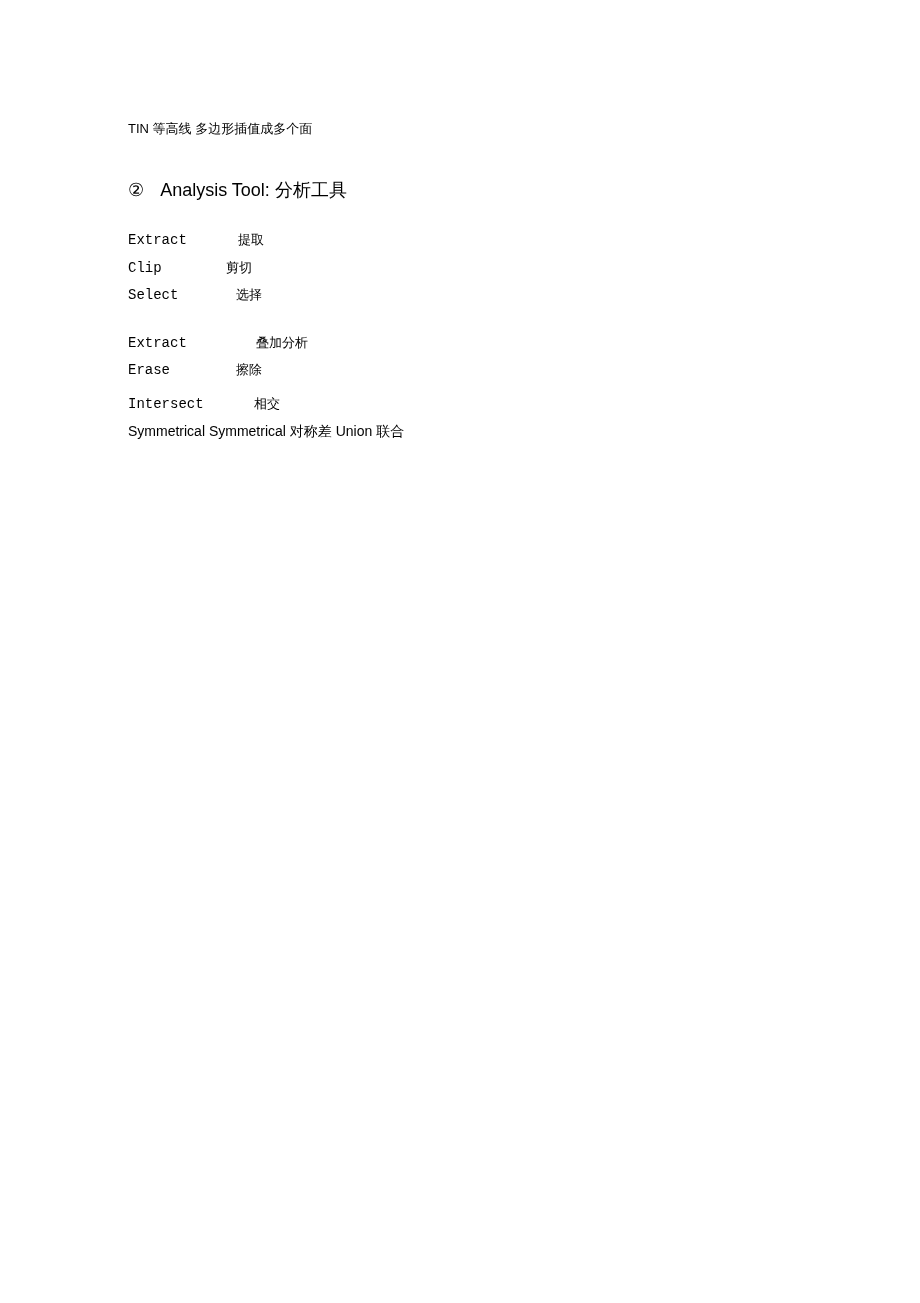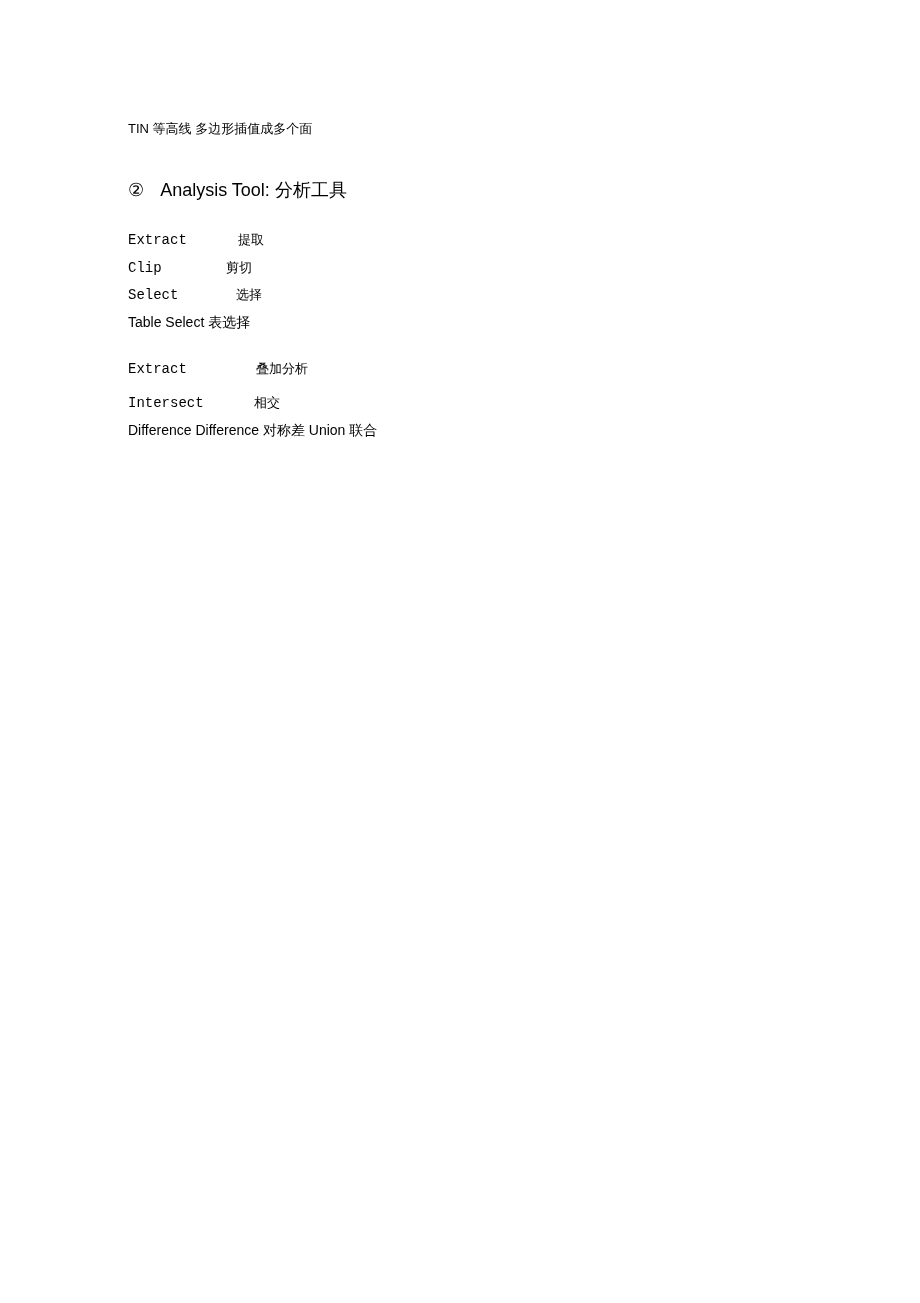--- a/index.html
+++ b/index.html
@@ -60,37 +60,37 @@
   <div>
     <div class="row">
       <span class="en" style="width:110px">Extract</span><span class="zh">提取</span>
     </div>
     <div class="row">
       <span class="en" style="width:98px">Clip</span><span class="zh">剪切</span>
     </div>
     <div class="row">
       <span class="en" style="width:108px">Select</span><span class="zh">选择</span>
     </div>
-    <div class="row">
-      <span>Table Select 表选择</span>
-    </div>
   </div>
 
   <div class="block-gap"></div>
 
   <div>
     <div class="row">
       <span class="en" style="width:128px">Extract</span><span class="zh">叠加分析</span>
+    </div>
+    <div class="row">
+      <span class="en" style="width:108px">Erase</span><span class="zh">擦除</span>
     </div>
   </div>
 
   <div class="small-gap"></div>
 
   <div>
     <div class="row">
       <span class="en" style="width:126px">Intersect</span><span class="zh">相交</span>
     </div>
     <div class="row">
-      <span>Difference Difference 对称差  Union 联合</span>
+      <span>Symmetrical Symmetrical 对称差  Union 联合</span>
     </div>
   </div>
 
 </div>
 
 </body></html>

